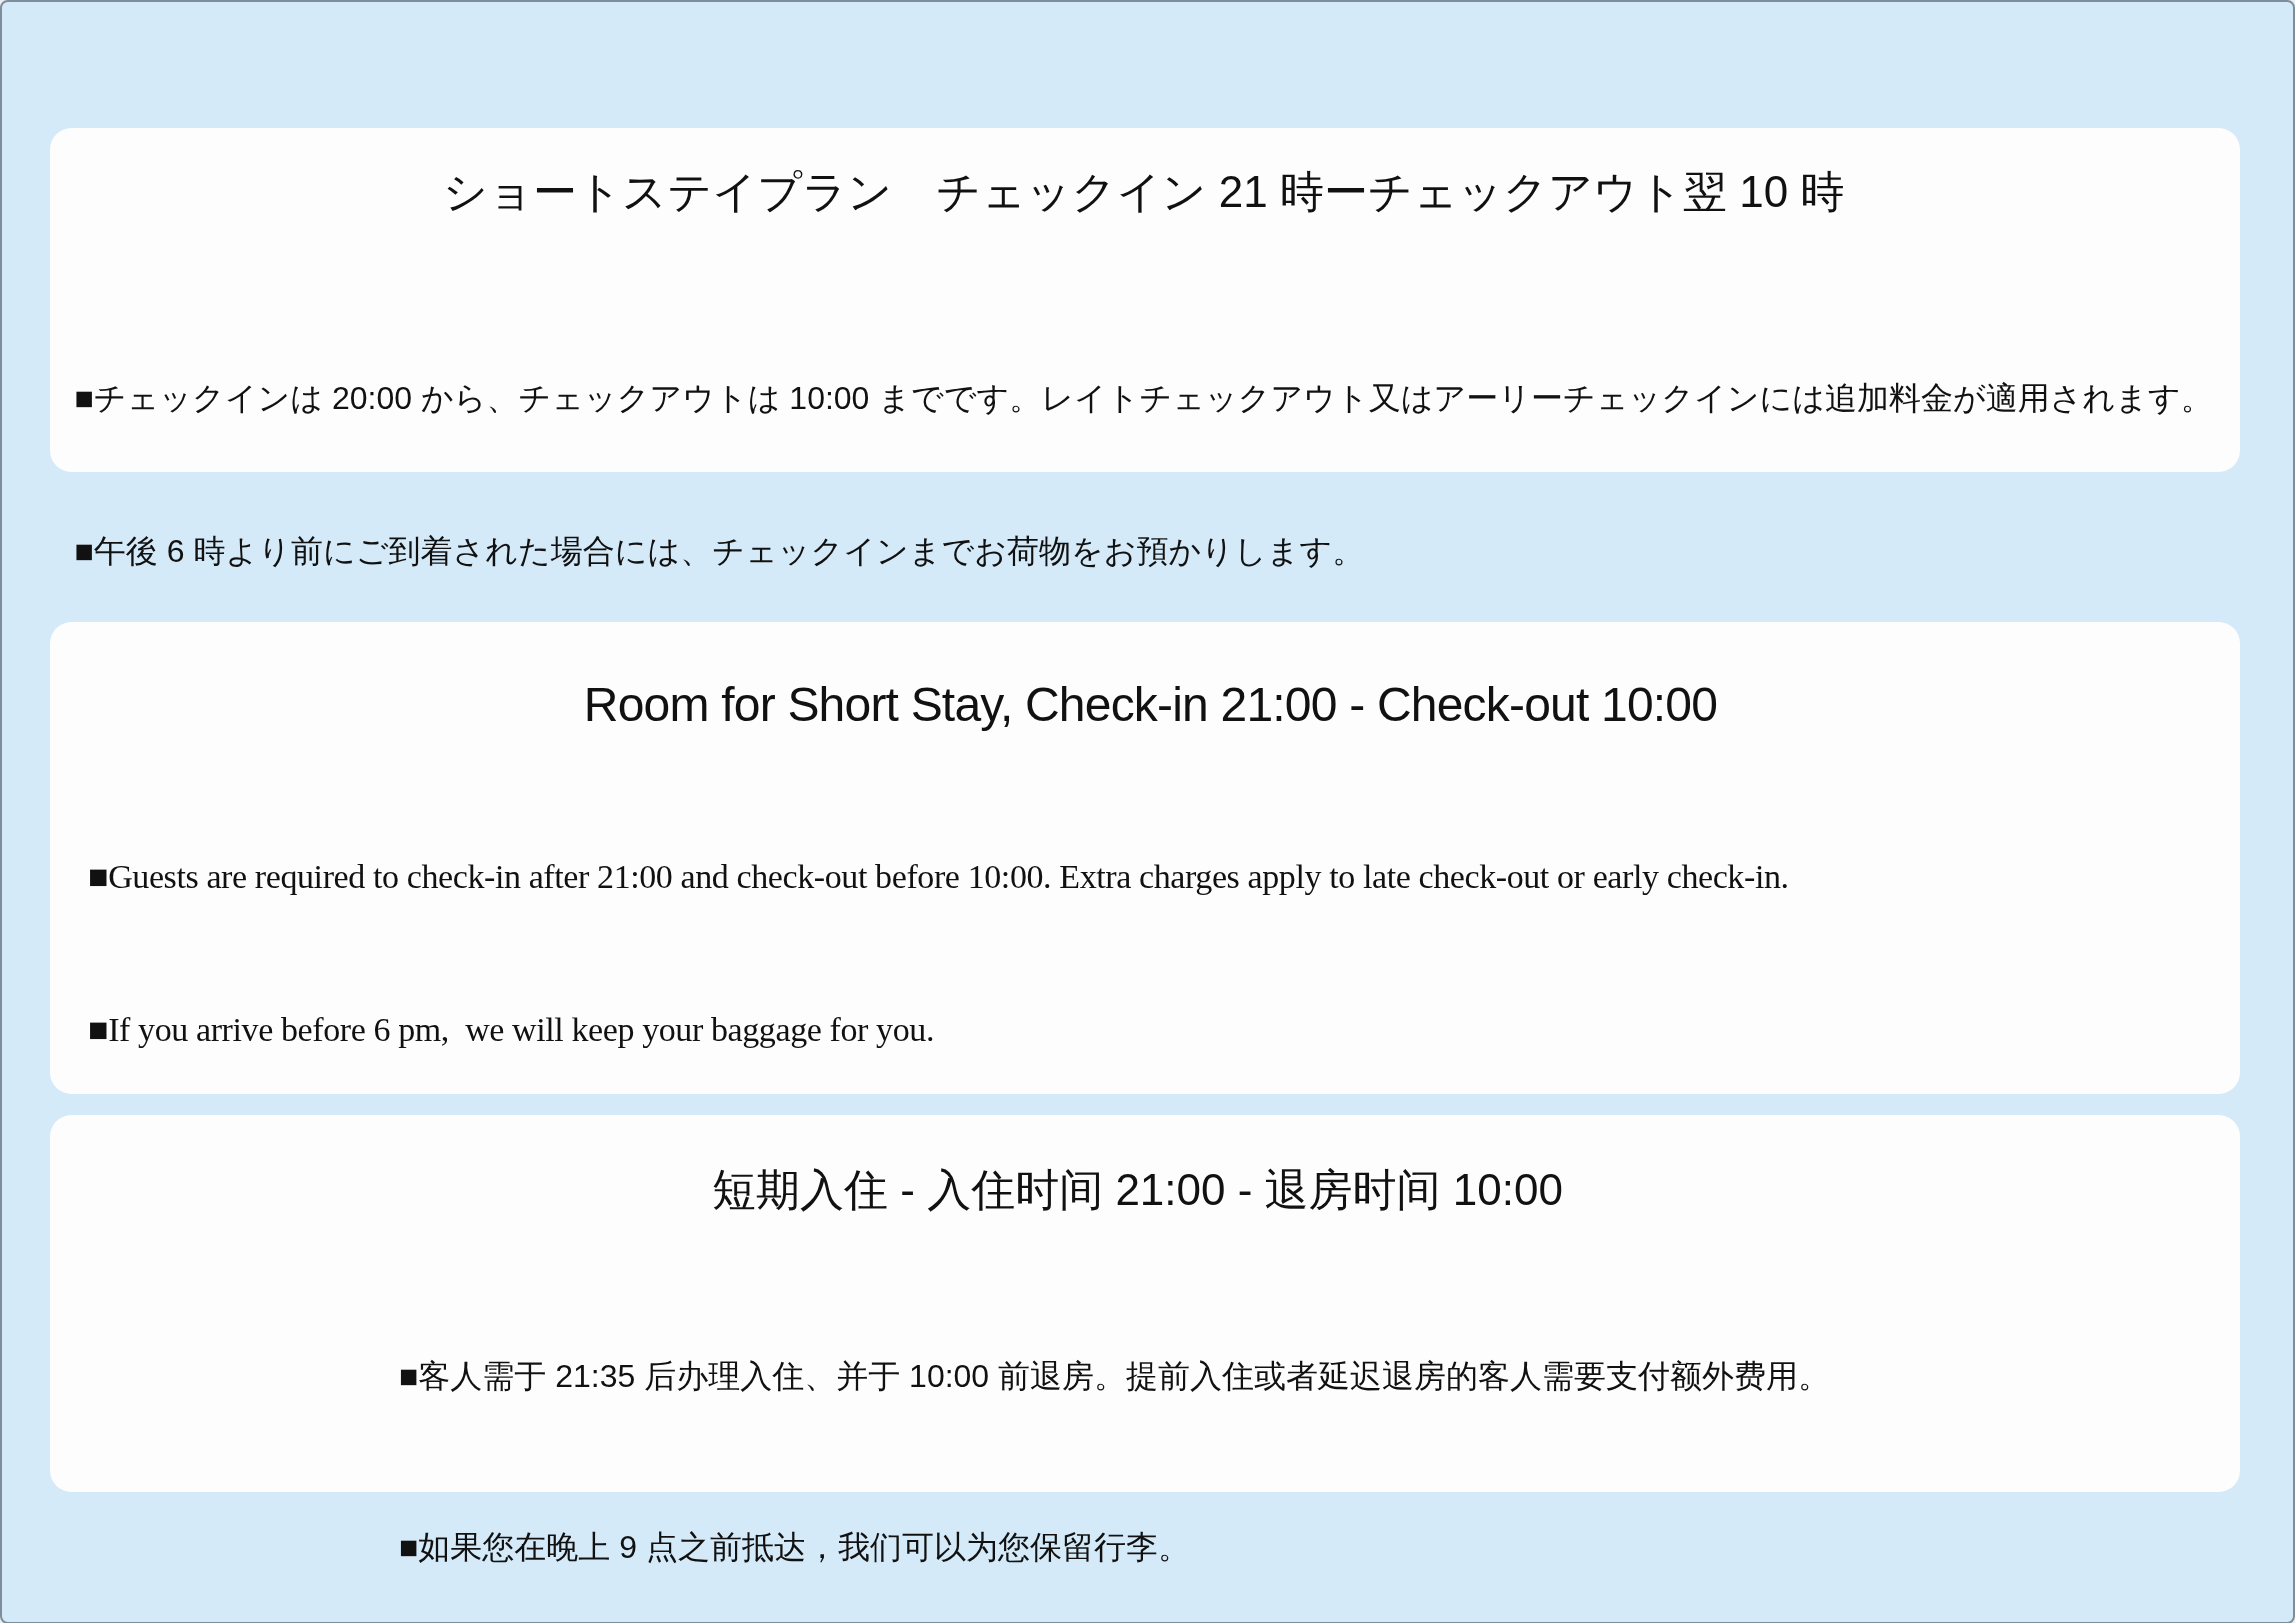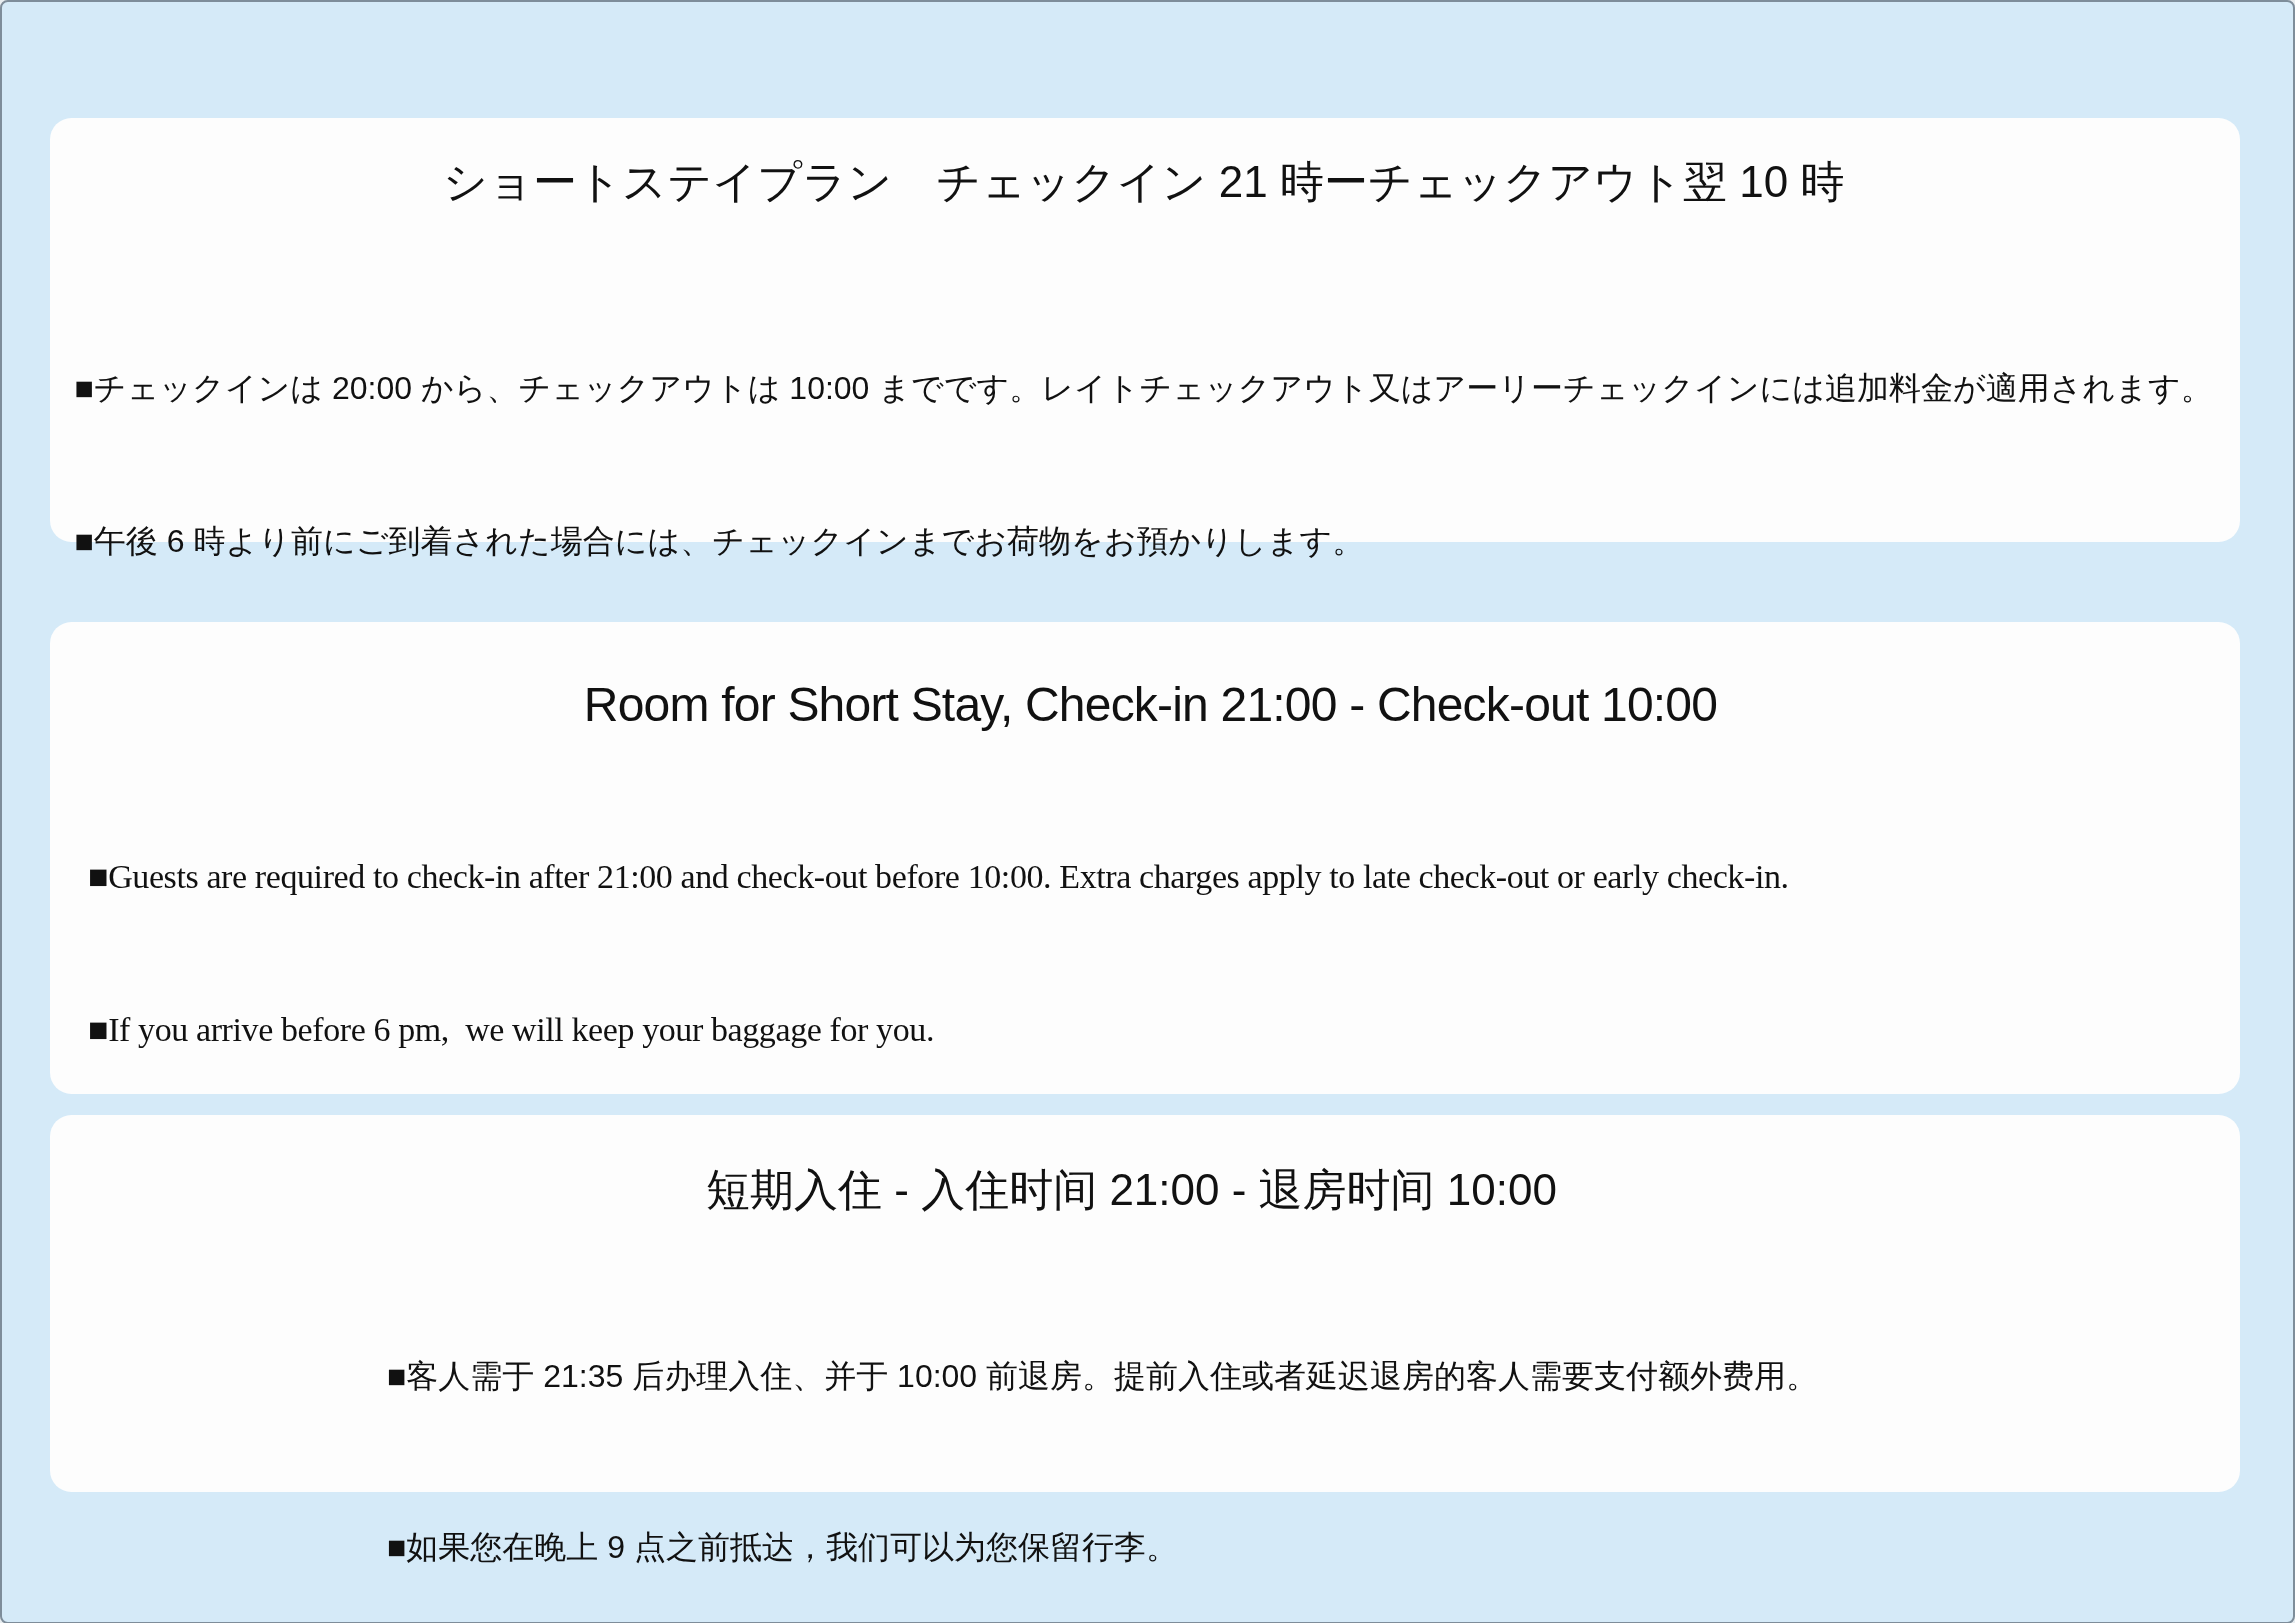--- a/index.html
+++ b/index.html
@@ -16,23 +16,23 @@
     overflow: hidden;
   }
   .card {
     position: absolute;
     left: 48px;
     width: 2190px;
     box-sizing: border-box;
     background: #fdfdfd;
     border-radius: 21.4px;
   }
-  .card-jp { top: 116px;  height: 424px; padding: 37px 27px 0 24.5px; }
+  .card-jp { top: 126px;  height: 344px; padding: 37px 27px 0 24.5px; }
   .card-en { top: 620px;  height: 472px; padding: 54px 27px 0 38px; }
-  .card-cn { top: 1113px; height: 377px; padding: 47px 27px 0 0; }
+  .card-cn { top: 1113px; height: 377px; padding: 47px 27px 0 12px; }
 
   .title { text-align: center; white-space: pre-wrap; }
   .title-jp { font-size: 44px; line-height: 54px; }
   .title-en { font-size: 48px; line-height: 57px; letter-spacing: -0.8px; }
   .title-cn { font-size: 44px; line-height: 55px; }
 
   .bullets { white-space: pre-wrap; }
   .bullets-jp { margin-top: 52px; font-size: 32px; line-height: 51px; }
   .bullets-en { margin-top: 16px; font-size: 34px; line-height: 51px; letter-spacing: -0.4px; font-family: Liberation Serif, serif; }
   .bullets-cn { margin-top: 17px; font-size: 32px; line-height: 57px; padding-left: 337px; }

